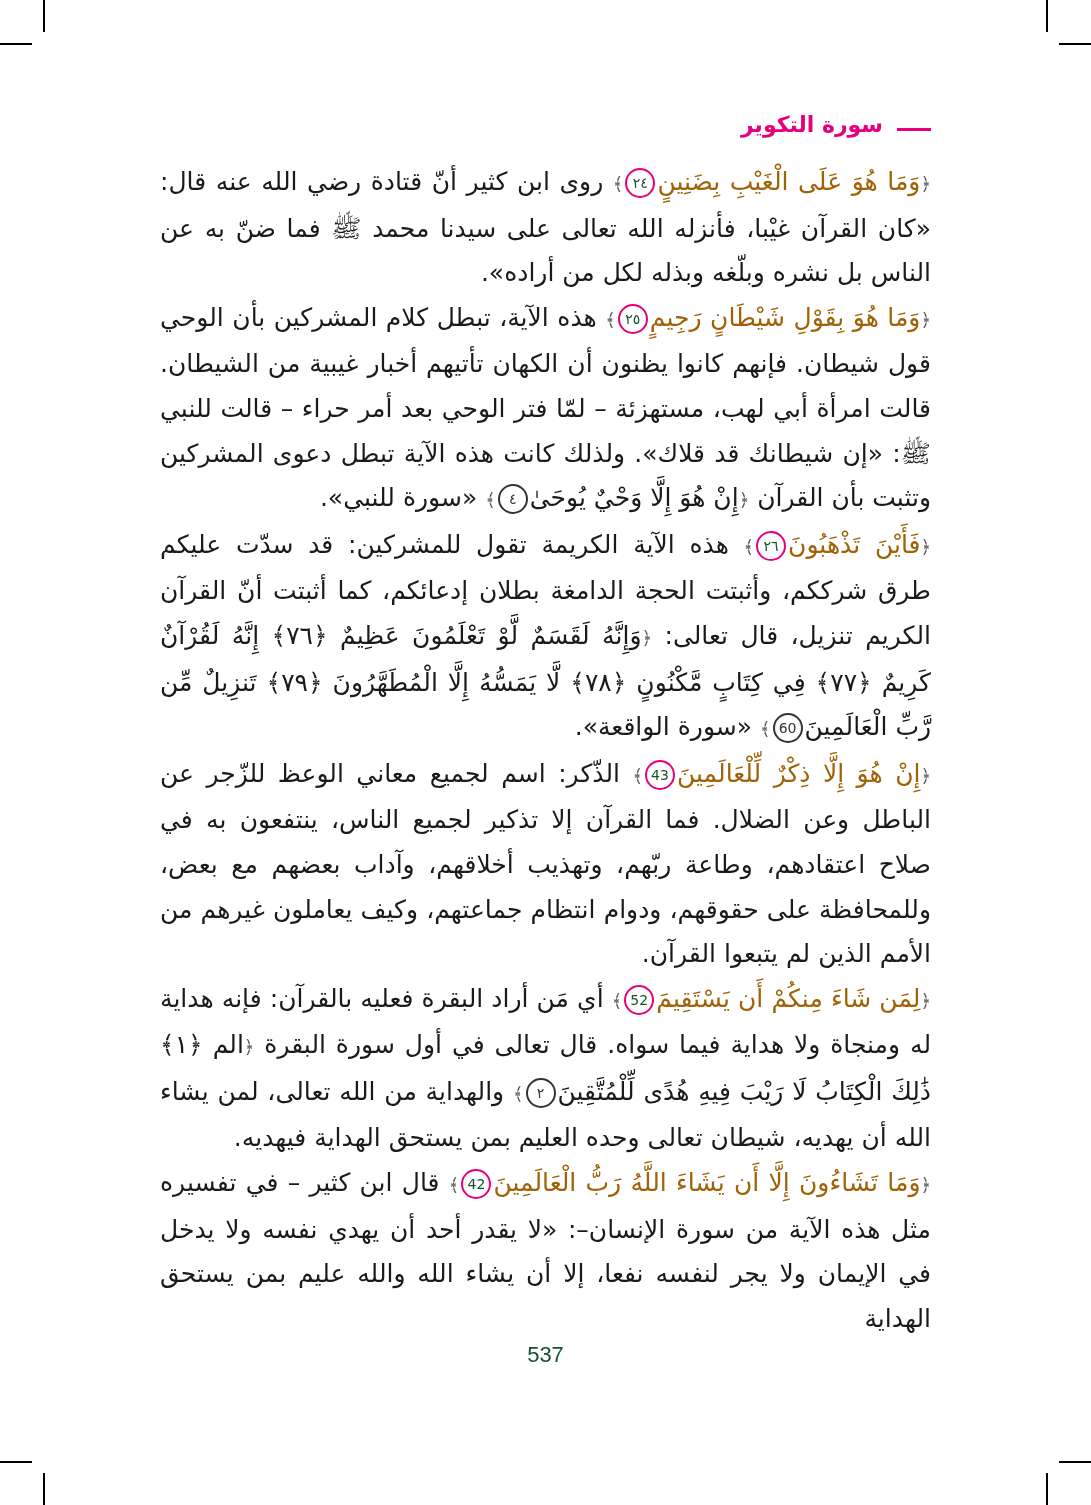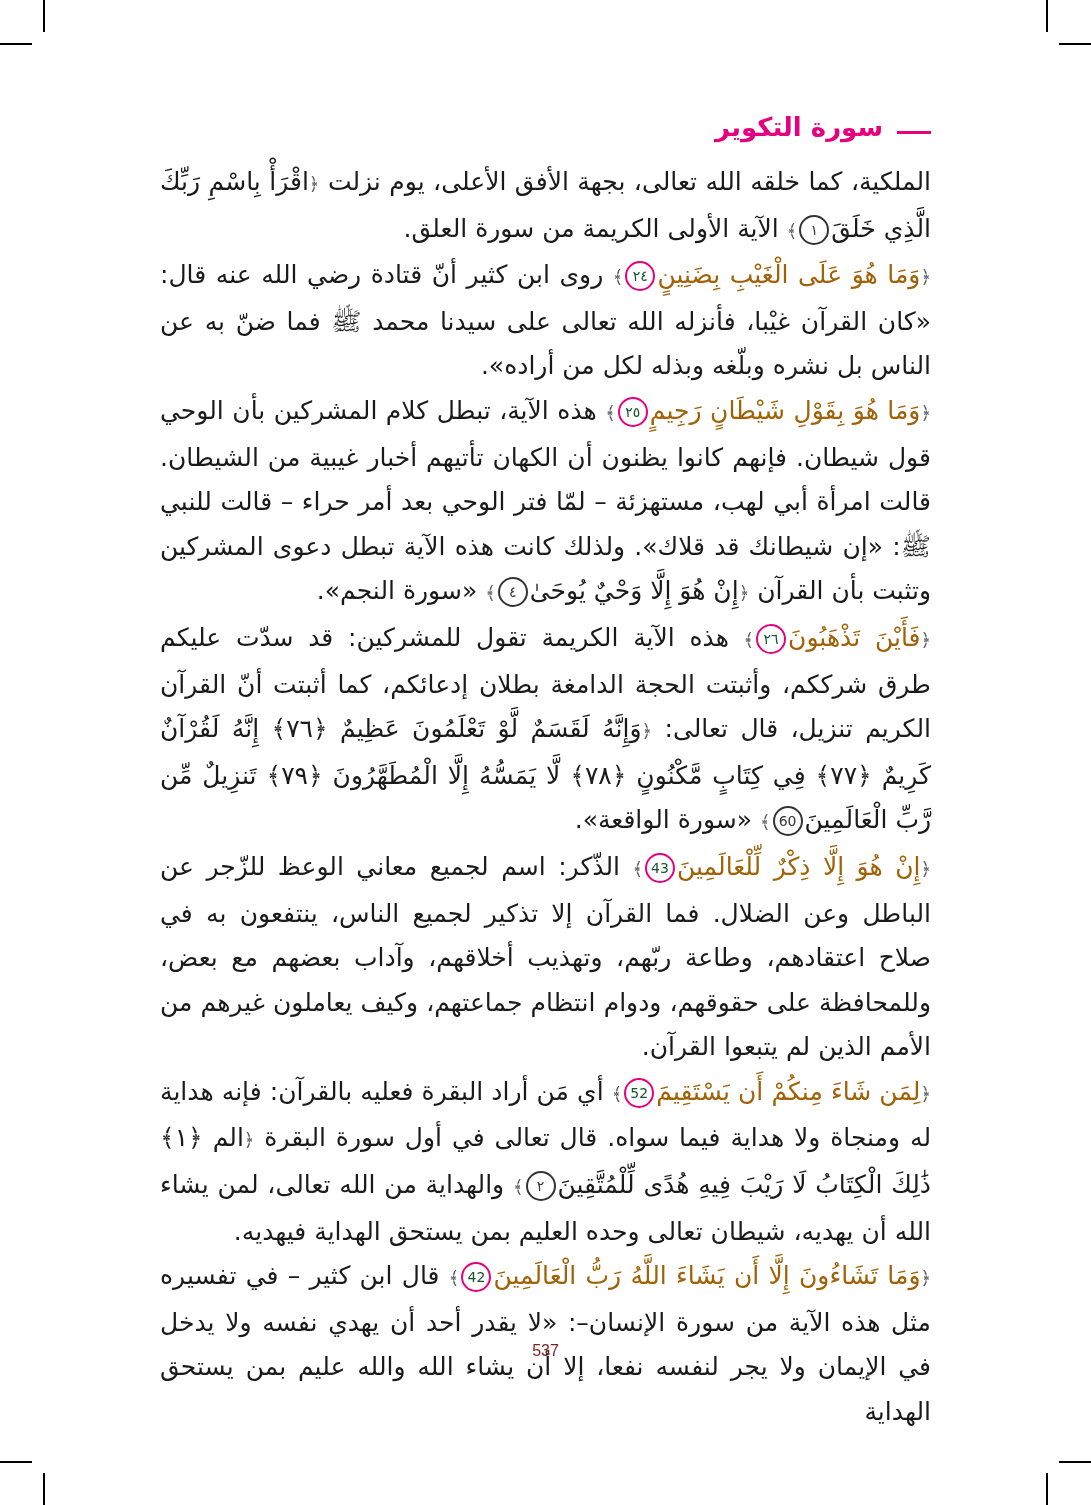--- a/index.html
+++ b/index.html
@@ -1,63 +1,58 @@
 <!DOCTYPE html>
 <html><head>
 <meta charset="utf-8">
 <style>
   html, body { margin:0; padding:0; background:#ffffff; }
   body { width:1091px; height:1505px; position:relative; overflow:hidden; font-family:"DejaVu Sans", sans-serif; color:#1a1a1a; }
   .crop { position:absolute; background:#000; }
   .header { position:absolute; right:160px; top:112px; display:flex; align-items:center; gap:14px; direction:rtl; }
-  .header-title { color:#e6007e; font-size:26px; font-weight:bold; }
+  .header-title { color:#e6007e; font-size:22px; font-weight:bold; }
   .header-rule { width:34px; height:3px; background:#e6007e; margin-top:10px; }
   .body-text { position:absolute; right:160px; left:160px; top:160px; direction:rtl; text-align:justify; font-size:25px; line-height:44.6px; }
   .para { margin:0; text-indent:0; }
   .verse { color:#a16207; }
   .quran-plain { color:#1a1a1a; }
   .bracket { color:#555; font-size:18px; }
   .ayah { display:inline-block; min-width:26px; height:26px; line-height:26px; border:2px solid #e6007e; border-radius:50%; text-align:center; font-size:14px; color:#14532d; vertical-align:middle; margin:0 2px; }
   .ayah.dark { border-color:#333; color:#333; }
-  .page-number { position:absolute; left:0; right:0; top:1342px; text-align:center; font-family:"Liberation Sans", sans-serif; font-size:16px; color:#7f1d1d; }
+  .page-number { position:absolute; left:0; right:0; top:1342px; text-align:center; font-family:"Liberation Sans", sans-serif; font-size:22px; color:#14532d; }
 </style>
 </head>
 <body>
 
 <div class="crop" style="left:43px;top:0;width:2px;height:32px;"></div>
 <div class="crop" style="left:0;top:43px;width:32px;height:2px;"></div>
 <div class="crop" style="left:1046px;top:0;width:2px;height:32px;"></div>
 <div class="crop" style="left:1059px;top:43px;width:32px;height:2px;"></div>
 <div class="crop" style="left:43px;top:1473px;width:2px;height:32px;"></div>
 <div class="crop" style="left:0;top:1461px;width:32px;height:2px;"></div>
 <div class="crop" style="left:1046px;top:1473px;width:2px;height:32px;"></div>
 <div class="crop" style="left:1059px;top:1461px;width:32px;height:2px;"></div>
 
 <div class="header">
   <span class="header-rule"></span>
   <span class="header-title">سورة التكوير</span>
 </div>
 
 <div class="body-text">
-  <p class="para">
-    <span>الملكية، كما خلقه الله تعالى، بجهة الأفق الأعلى، يوم نزلت</span>
-    <span class="bracket">﴿</span><span class="quran-plain">اقْرَأْ بِاسْمِ رَبِّكَ الَّذِي خَلَقَ</span><span class="ayah dark">١</span><span class="bracket">﴾</span>
-    <span>الآية الأولى الكريمة من سورة العلق.</span>
-  </p>
 
   <p class="para">
     <span class="bracket">﴿</span><span class="verse">وَمَا هُوَ عَلَى الْغَيْبِ بِضَنِينٍ</span><span class="ayah">٢٤</span><span class="bracket">﴾</span>
     <span>روى ابن كثير أنّ قتادة رضي الله عنه قال: «كان القرآن غيْبا، فأنزله الله تعالى على سيدنا محمد ﷺ فما ضنّ به عن الناس بل نشره وبلّغه وبذله لكل من أراده».</span>
   </p>
 
   <p class="para">
     <span class="bracket">﴿</span><span class="verse">وَمَا هُوَ بِقَوْلِ شَيْطَانٍ رَجِيمٍ</span><span class="ayah">٢٥</span><span class="bracket">﴾</span>
     <span>هذه الآية، تبطل كلام المشركين بأن الوحي قول شيطان. فإنهم كانوا يظنون أن الكهان تأتيهم أخبار غيبية من الشيطان. قالت امرأة أبي لهب، مستهزئة – لمّا فتر الوحي بعد أمر حراء – قالت للنبي ﷺ: «إن شيطانك قد قلاك». ولذلك كانت هذه الآية تبطل دعوى المشركين وتثبت بأن القرآن</span>
     <span class="bracket">﴿</span><span class="quran-plain">إِنْ هُوَ إِلَّا وَحْيٌ يُوحَىٰ</span><span class="ayah dark">٤</span><span class="bracket">﴾</span>
-    <span>«سورة النجم».</span>
+    <span>«سورة للنبي».</span>
   </p>
 
   <p class="para">
     <span class="bracket">﴿</span><span class="verse">فَأَيْنَ تَذْهَبُونَ</span><span class="ayah">٢٦</span><span class="bracket">﴾</span>
     <span>هذه الآية الكريمة تقول للمشركين: قد سدّت عليكم طرق شرككم، وأثبتت الحجة الدامغة بطلان إدعائكم، كما أثبتت أنّ القرآن الكريم تنزيل، قال تعالى:</span>
     <span class="bracket">﴿</span><span class="quran-plain">وَإِنَّهُ لَقَسَمٌ لَّوْ تَعْلَمُونَ عَظِيمٌ ﴿٧٦﴾ إِنَّهُ لَقُرْآنٌ كَرِيمٌ ﴿٧٧﴾ فِي كِتَابٍ مَّكْنُونٍ ﴿٧٨﴾ لَّا يَمَسُّهُ إِلَّا الْمُطَهَّرُونَ ﴿٧٩﴾ تَنزِيلٌ مِّن رَّبِّ الْعَالَمِينَ</span><span class="ayah dark">60</span><span class="bracket">﴾</span>
     <span>«سورة الواقعة».</span>
   </p>
 
   <p class="para">

